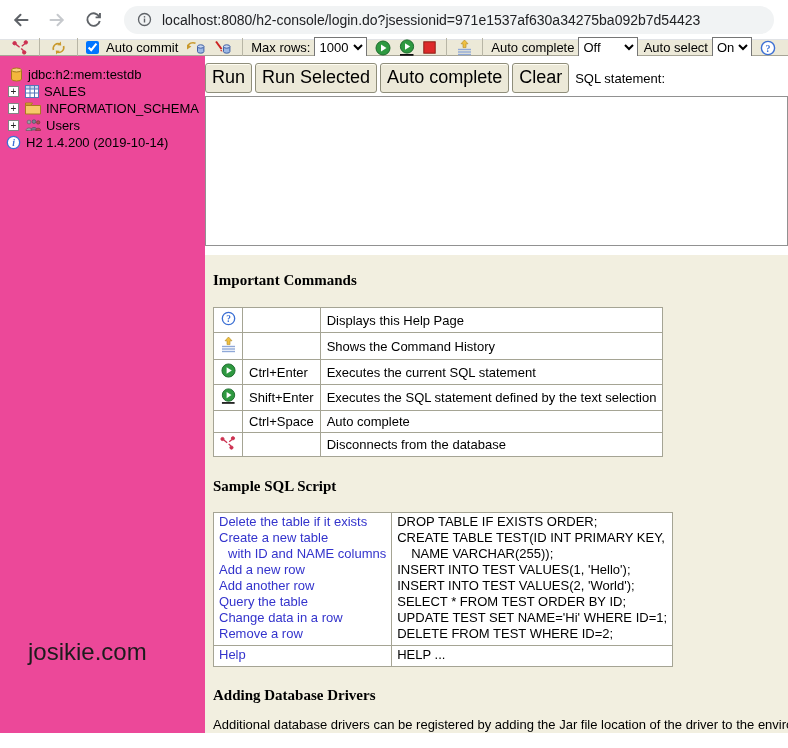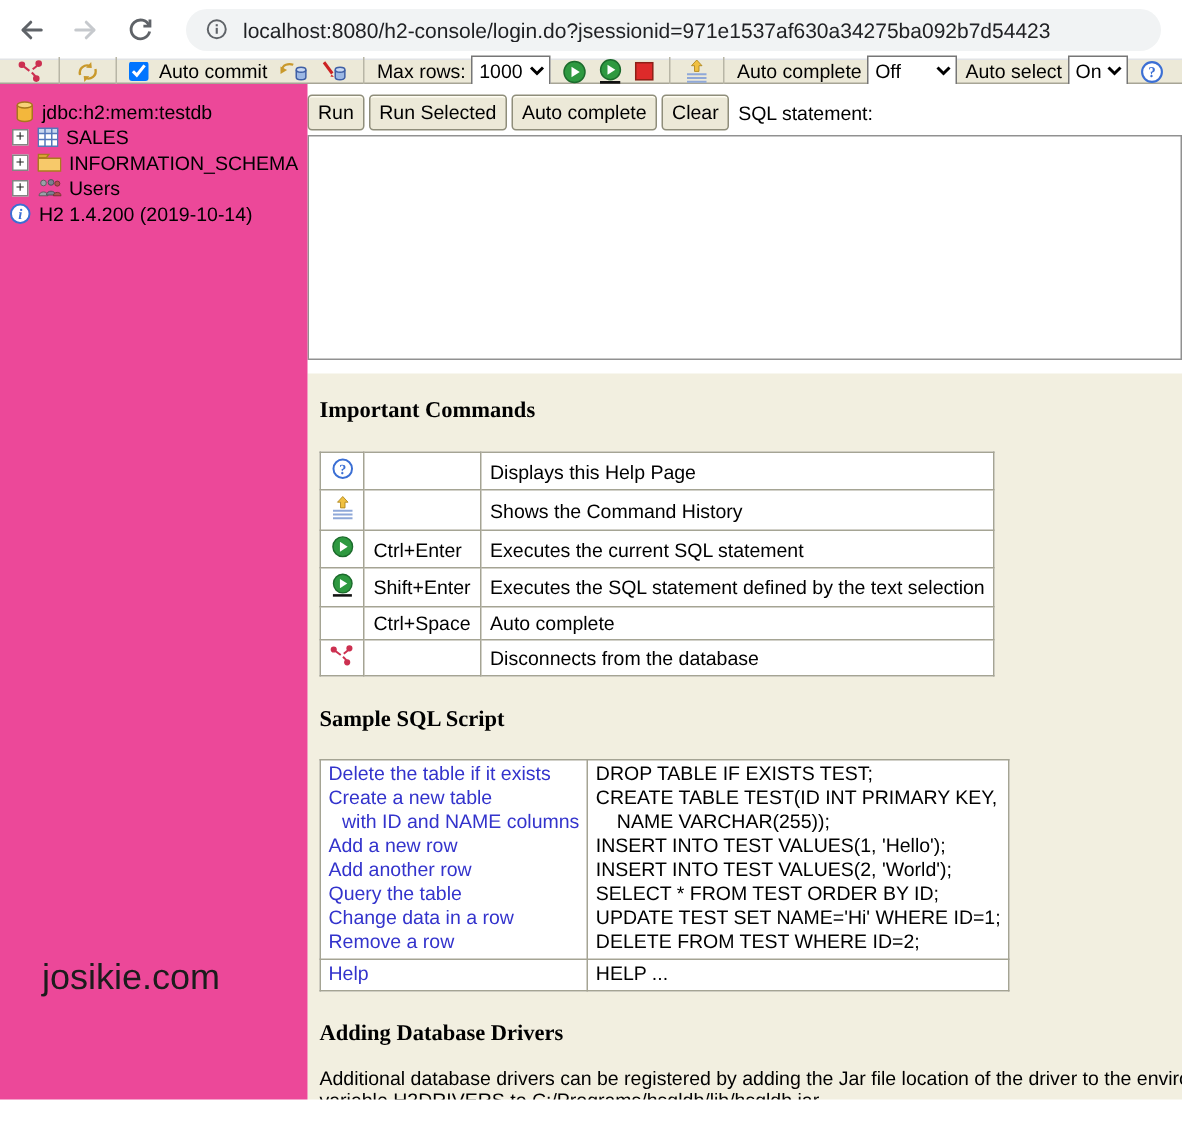--- a/index.html
+++ b/index.html
@@ -34,21 +34,21 @@
   .tree-row .ic { display:flex; align-items:center; margin-right:5px; }
   .plus-box { width:11px; height:11px; border:1px solid #848484; background:#fff;
     font-size:10px; line-height:9px; text-align:center; color:#222; margin-right:6px;
     cursor:pointer; flex:0 0 auto; }
   .plus-box::before { content:"+"; }
   .tree-label { white-space:nowrap; }
   .watermark { position:absolute; left:28px; top:582px; font-size:24px; color:#1c1c1c; }
 
   .main-panel { flex:1; display:flex; flex-direction:column; padding-top:7px; background:#fff; min-width:0; }
   .query-bar { display:flex; align-items:center; padding-bottom:3px; }
-  .h2btn { font-family:inherit; font-size:13px; color:#000; background:#ece9d8;
+  .h2btn { font-family:inherit; font-size:18px; color:#000; background:#ece9d8;
     border:1px solid #8f8e7b; border-radius:3px; padding:3px 6px 4px;
     box-shadow:inset 0 1px 0 #fffdf2; margin-right:3px; cursor:pointer;text-align:center; }
   .sql-label { font-size:13px; margin-left:3px; }
   .sql-area { width:100%; height:150px; border:1px solid #919191; background:#fff;
     resize:none; font-family:inherit; font-size:13px; outline:none; display:block; }
 
   .help-panel { background:#f2efe0; flex:1; margin-top:9px; padding:0 8px 30px 8px; overflow:hidden; }
   .help-panel h3 { font-size:15px; font-weight:bold; color:#000;font-family:Liberation Serif, serif; }
   .h-cmd { margin:17px 0 18px; }
   .h-sample { margin:21px 0 17px; }
@@ -354,21 +354,21 @@
             <a class="slink line">Delete the table if it exists</a>
             <a class="slink line">Create a new table</a>
             <a class="slink line ind-a">with ID and NAME columns</a>
             <a class="slink line">Add a new row</a>
             <a class="slink line">Add another row</a>
             <a class="slink line">Query the table</a>
             <a class="slink line">Change data in a row</a>
             <a class="slink line">Remove a row</a>
           </td>
           <td class="sql-col">
-            <div class="line">DROP TABLE IF EXISTS TEST;</div>
+            <div class="line">DROP TABLE IF EXISTS ORDER;</div>
             <div class="line">CREATE TABLE TEST(ID INT PRIMARY KEY,</div>
             <div class="line ind-s">NAME VARCHAR(255));</div>
             <div class="line">INSERT INTO TEST VALUES(1, 'Hello');</div>
             <div class="line">INSERT INTO TEST VALUES(2, 'World');</div>
             <div class="line">SELECT * FROM TEST ORDER BY ID;</div>
             <div class="line">UPDATE TEST SET NAME='Hi' WHERE ID=1;</div>
             <div class="line">DELETE FROM TEST WHERE ID=2;</div>
           </td>
         </tr>
         <tr>

